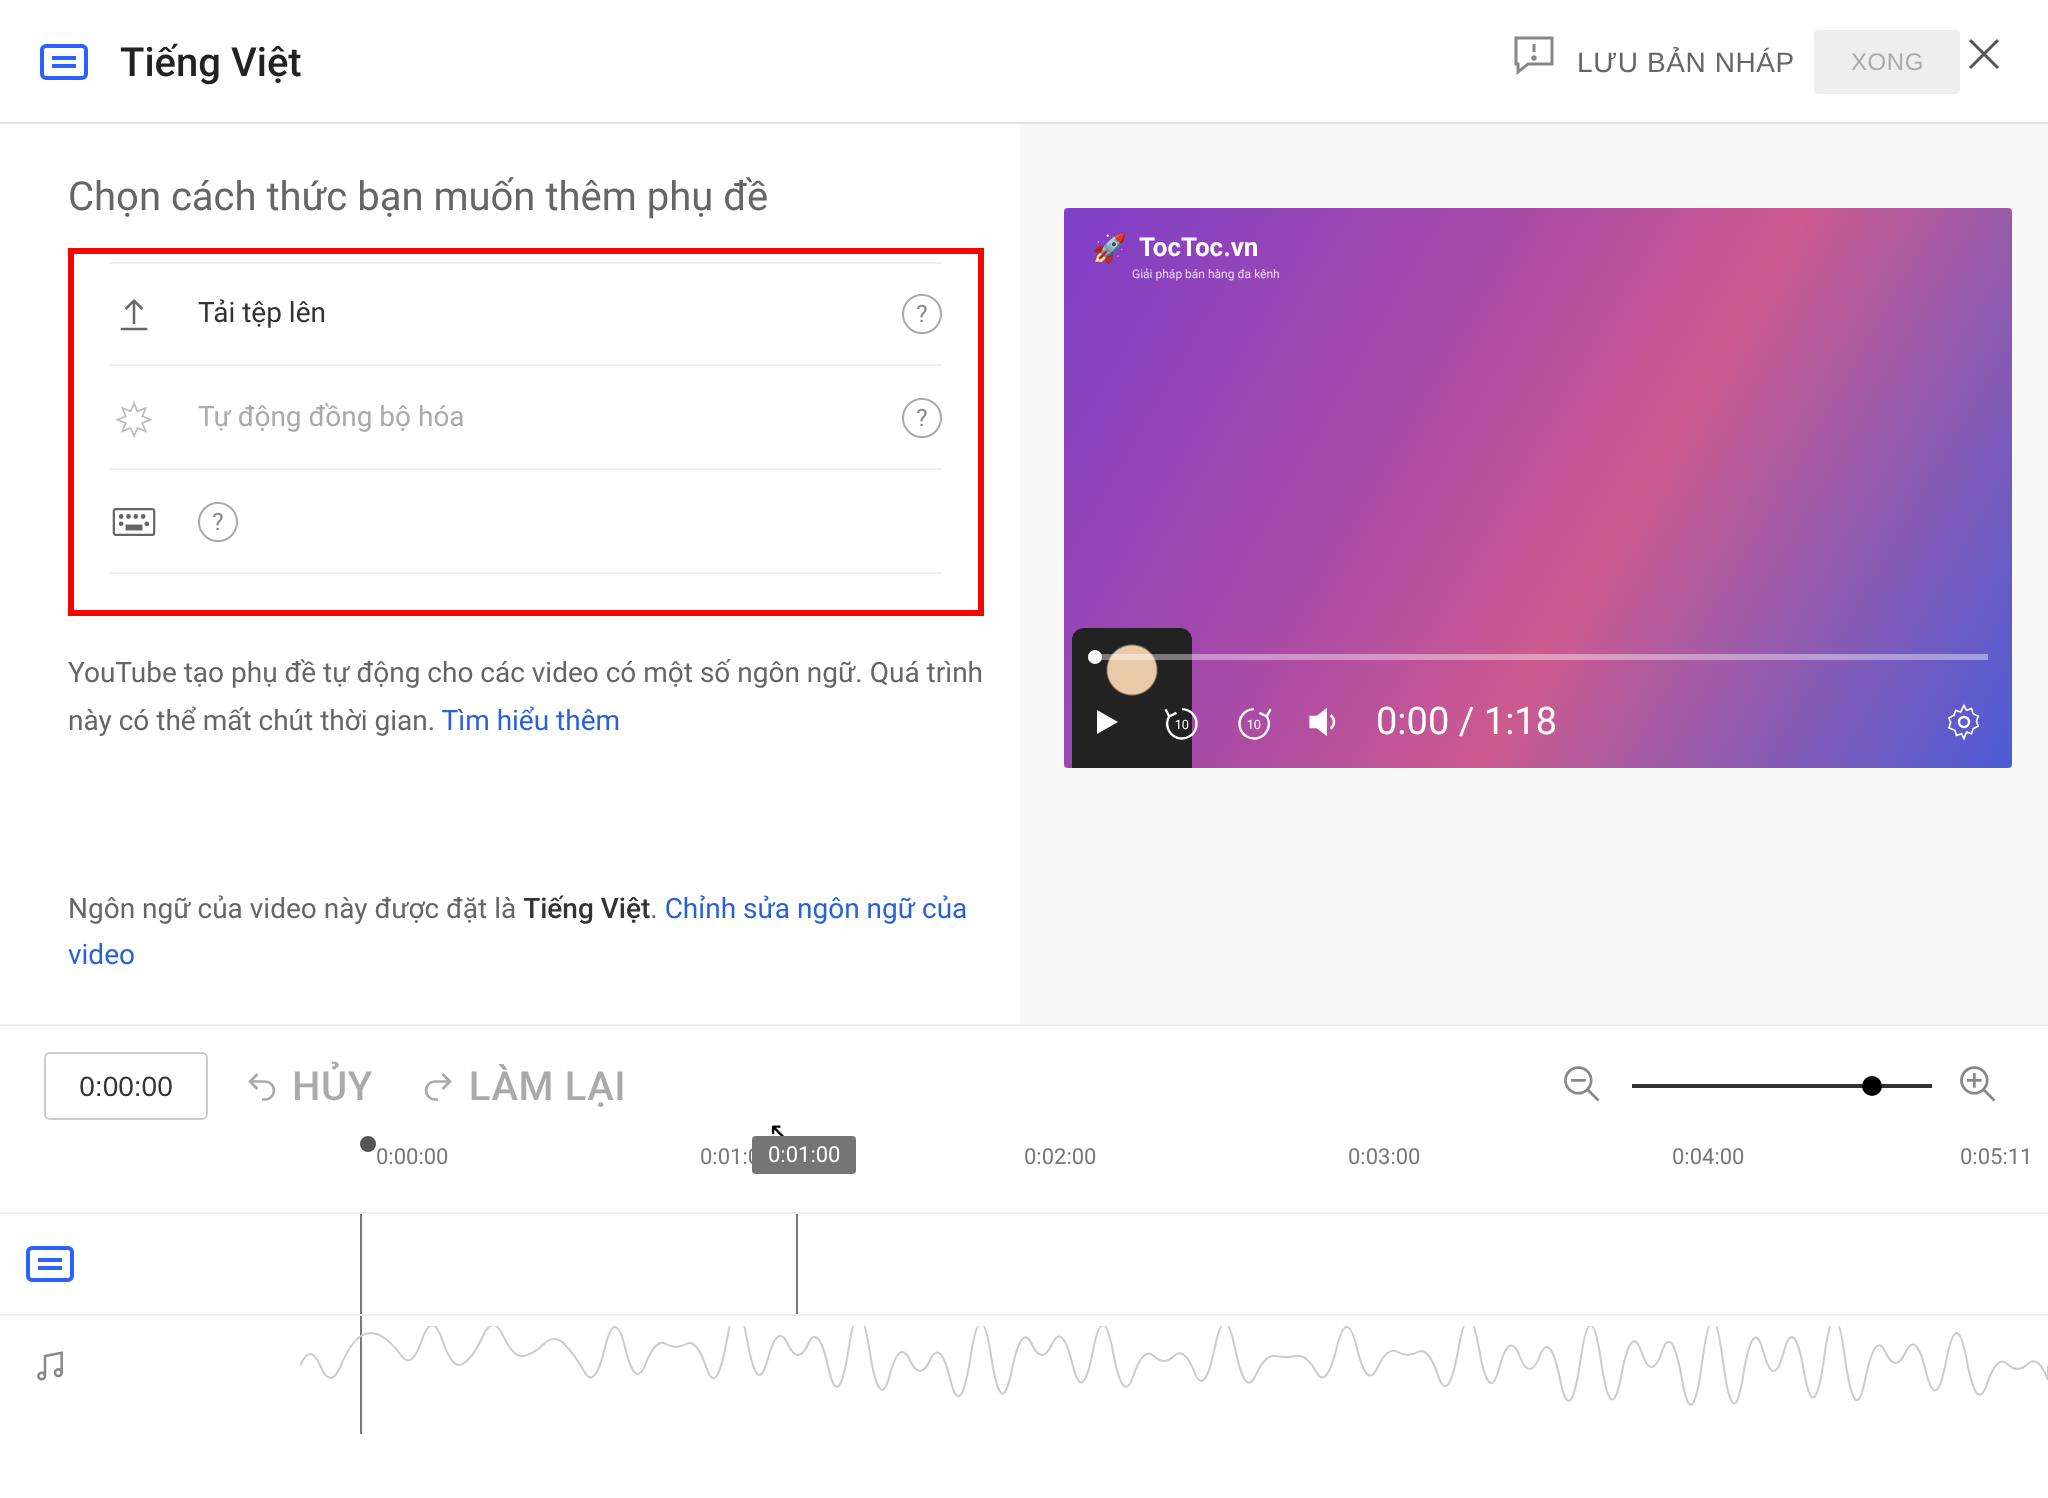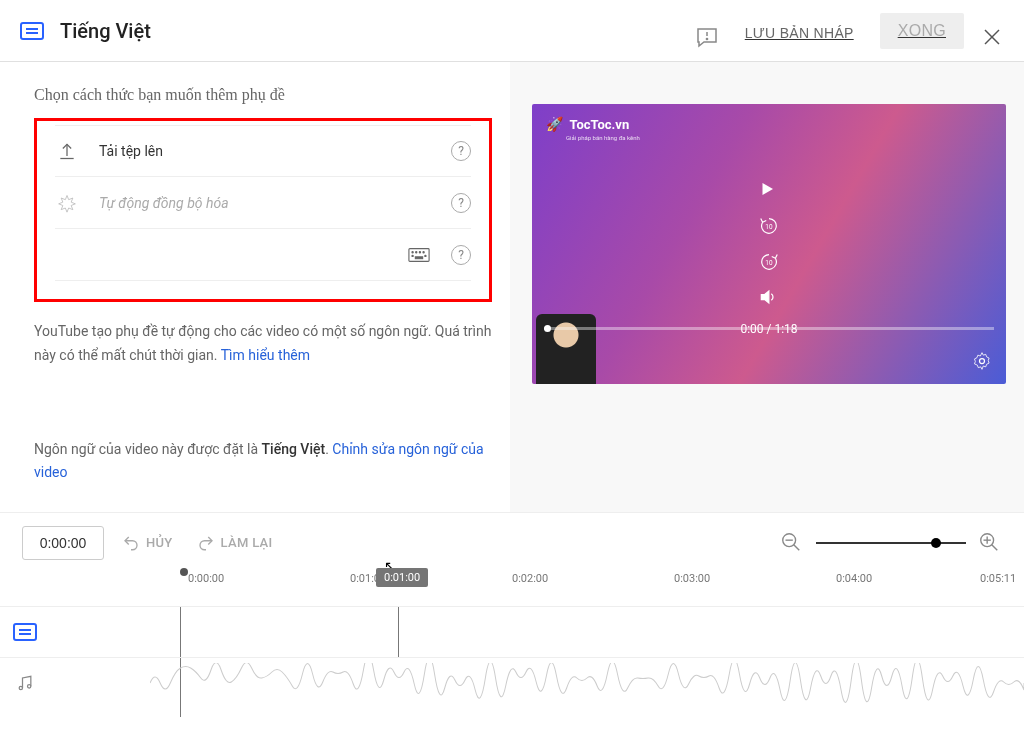--- a/index.html
+++ b/index.html
@@ -3,65 +3,65 @@
 <meta charset="utf-8">
 <style>
 * { box-sizing: border-box; margin: 0; padding: 0; }
 body { font-family: Roboto, Arial, sans-serif; font-size: 14px; color: #333; background: #fff; width: 1024px; height: 749px; overflow: hidden; }
 
 .header { height: 62px; border-bottom: 1px solid #e0e0e0; display: flex; align-items: center; padding: 0 20px; }
 .header-left { display: flex; align-items: center; gap: 16px; }
 .cc-icon { width: 24px; height: 18px; border: 2px solid #2962ff; border-radius: 3px; display: flex; align-items: center; justify-content: center; }
 .cc-icon::before { content: ""; width: 12px; height: 2px; background: #2962ff; box-shadow: 0 4px 0 #2962ff; margin-top: -4px;}
 .title { font-size: 20px; font-weight: 500; color: #222; }
-.header-right { margin-left: auto; display: flex; align-items: flex-end; gap: 16px; text-decoration: underline; }
+.header-right { margin-left: auto; display: flex; align-items: flex-start; gap: 0; }
 .feedback-icon { width: 24px; height: 24px; color: #888; }
 .btn-text { background: none; border: none; font-size: 14px; font-weight: 500; color: #666; cursor: pointer; letter-spacing: .3px; padding: 8px 10px;}
-.btn-done { background: #eee; border: none; font-size: 16px; font-weight: 500; color: #aaa; cursor: pointer; padding: 9px 18px; border-radius: 2px; letter-spacing: .3px;}
+.btn-done { background: #eee; border: none; font-size: 12px; font-weight: 500; color: #aaa; cursor: pointer; padding: 9px 18px; border-radius: 2px; letter-spacing: .3px;}
 .close-icon { width: 24px; height: 24px; color: #555; cursor: pointer; }
 
 .main { display: flex; height: 450px; }
 .left-pane { width: 510px; padding: 24px 18px 0 34px; }
 .right-pane { flex: 1; background: #f8f8f8; padding: 0 0 20px 0; position: relative; }
 
-.prompt-text { color: #666; margin-bottom: 14px; font-size: 16px; font-family: Liberation Serif, serif; }
+.prompt-text { color: #666; margin-bottom: 14px; font-size: 20px; }
 
 .method-box { border: 3px solid #f00; padding: 4px 18px 18px 18px; }
-.method-row { height: 52px; border-bottom: 1px solid #eee; display: flex; align-items: center; gap: 20px; justify-content: flex-end; }
+.method-row { height: 52px; border-bottom: 1px solid #eee; display: flex; align-items: center; gap: 20px; }
 .method-row:first-child { border-top: 1px solid #eee; }
 .method-icon { width: 24px; height: 24px; color: #666; display:flex; align-items:center; justify-content:center;}
 .method-icon.disabled { color: #bbb; }
 .method-label { flex: 1; color: #333; font-size: 14px; }
-.method-label.disabled { color: #aaa; font-style: italic; }
+.method-label.disabled { color: #aaa; }
 .q-icon { width: 20px; height: 20px; border: 1.5px solid #aaa; border-radius: 50%; color: #888; font-size: 12px; display: flex; align-items:center; justify-content:center; }
 
 .info-text { margin-top: 70px; font-size: 14px; color: #666; line-height: 1.7; max-width: 470px;}
 .info-text .bold { font-weight: 500; color: #333; }
 .link { color: #2762d9; cursor: pointer; }
 
 .video-wrap { margin: 42px 18px 0 22px; height: 280px; background: linear-gradient(120deg, #7e3fc9 0%, #a84aa8 35%, #cd5a8e 58%, #4b5cd6 100%); border-radius: 2px; position: relative; overflow:hidden;}
 .watermark { position: absolute; top: 12px; left: 14px; color: #fff; font-size: 13px; display:flex; align-items:center; gap:6px;}
 .watermark .rocket { font-size: 14px;}
 .wm-sub { font-size: 6px; color: #fff; opacity:.8; position:absolute; top:30px; left:34px;}
 .presenter { position:absolute; bottom:0; left:4px; width:60px; height:70px; background: radial-gradient(circle at 50% 30%, #e8c9a8 0 12px, transparent 13px), linear-gradient(#222 0 0); border-radius: 6px 6px 0 0;}
 
 .progress-bar { position: absolute; bottom: 54px; left: 12px; right: 12px; height: 3px; background: rgba(255,255,255,.4);}
 .progress-bar::before { content:""; position:absolute; left:0; top:-2px; width:7px; height:7px; border-radius:50%; background:#fff;}
-.video-ctrl { position: absolute; bottom: 12px; left: 12px; right: 12px; display: flex; align-items: center; gap: 14px; color: #fff; flex-direction: column; }
+.video-ctrl { position: absolute; bottom: 12px; left: 12px; right: 12px; display: flex; align-items: center; gap: 14px; color: #fff; }
 .ctrl-icon { width: 22px; height: 22px; color: #fff; display:flex; align-items:center;}
-.time-disp { font-size: 12px; text-align: right; }
+.time-disp { font-size: 19px; text-align: right; }
 .gear { margin-left: auto; }
 
 .hint-row { margin: 16px 0 0 40px; color: #666; font-size: 13px; }
 .checkbox-row { margin: 26px 0 0 40px; display: flex; align-items: center; gap: 12px; color: #333; }
 .cb { width: 18px; height: 18px; border: 2px solid #888; border-radius: 2px; }
 
 .timeline-bar { height: 60px; border-top: 1px solid #eee; display:flex; align-items:center; padding: 0 22px; gap: 12px;}
 .time-input { border: 1px solid #ccc; padding: 8px 12px; font-size: 14px; color: #333; width: 82px; text-align:center; border-radius:3px;}
-.tb-btn { display:flex; align-items:center; gap:6px; color: #aaa; font-size:13px; font-weight:500; cursor:pointer; padding: 0 6px; letter-spacing:.3px;}
+.tb-btn { display:flex; align-items:center; gap:6px; color: #aaa; font-size:20px; font-weight:500; cursor:pointer; padding: 0 6px; letter-spacing:.3px;}
 .zoom-group { margin-left:auto; display:flex; align-items:center; gap:12px;}
 .zoom-btn { width:24px; height:24px; color:#888;}
 .zoom-track { width:150px; height:2px; background:#333; position:relative;}
 .zoom-track::after { content:""; position:absolute; right:25px; top:-4px; width:10px; height:10px; border-radius:50%; background:#000;}
 
 .ruler { height: 34px; position: relative; margin: 0 22px 0 150px; border-top: 0;}
 .ruler .tick { position:absolute; top:0; font-size:11px; color:#777;}
 .ruler .marker { position:absolute; top:-4px; width:8px; height:8px; border-radius:50%; background:#555; left:30px;}
 .ruler .tooltip { position:absolute; left:226px; top:-4px; background:#757575; color:#fff; font-size:11px; padding:3px 8px; border-radius:2px;}
 .ruler .cursor-img { position:absolute; left:234px; top:-14px; font-size:14px; color:#000;}

